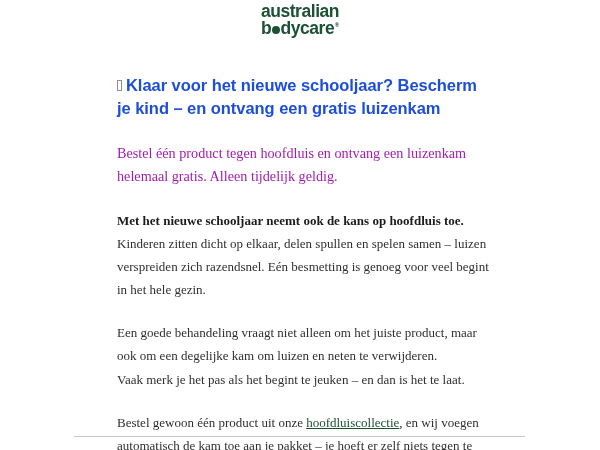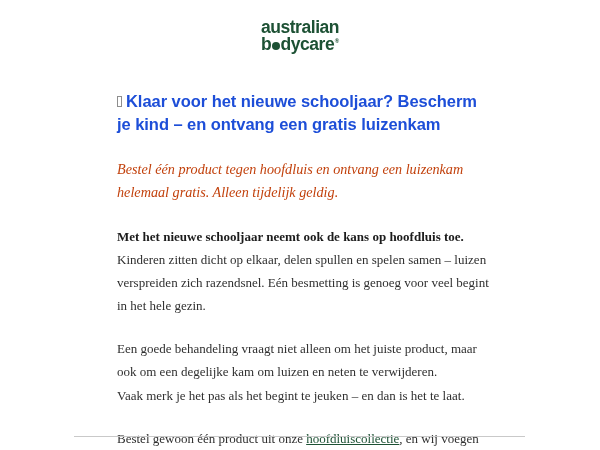--- a/index.html
+++ b/index.html
@@ -18,21 +18,20 @@
   
   .logo-block {
     width: 100%;
     text-align: center;
     padding-top: 3px;
   }
   .logo-lockup {
     display: inline-block;
     text-align: left;
     line-height: 0.96;
-    margin-top: 16px;
   }
   .logo-line {
     font-family: "Liberation Sans", sans-serif;
     font-weight: bold;
     font-size: 17.5px;
     letter-spacing: -0.45px;
     color: #1d5134;
     white-space: nowrap;
   }
   .logo-line-2 {
@@ -86,24 +85,23 @@
     height: 9px;
     border: 1px solid #9a9a9a;
     vertical-align: 0px;
     margin-right: 3px;
     box-sizing: border-box;
   }
 
   p.lead {
     font-size: 14.2px;
     line-height: 1.66;
-    color: #c2410c;
+    color: #a21caf;
     margin: 0;
     padding-top: 21px;
-    font-style: italic;
   }
 
   .block {
     padding-top: 20px;
   }
   .block p {
     margin: 0;
     font-size: 13px;
     line-height: 1.78;
     color: #2f2f2f;

